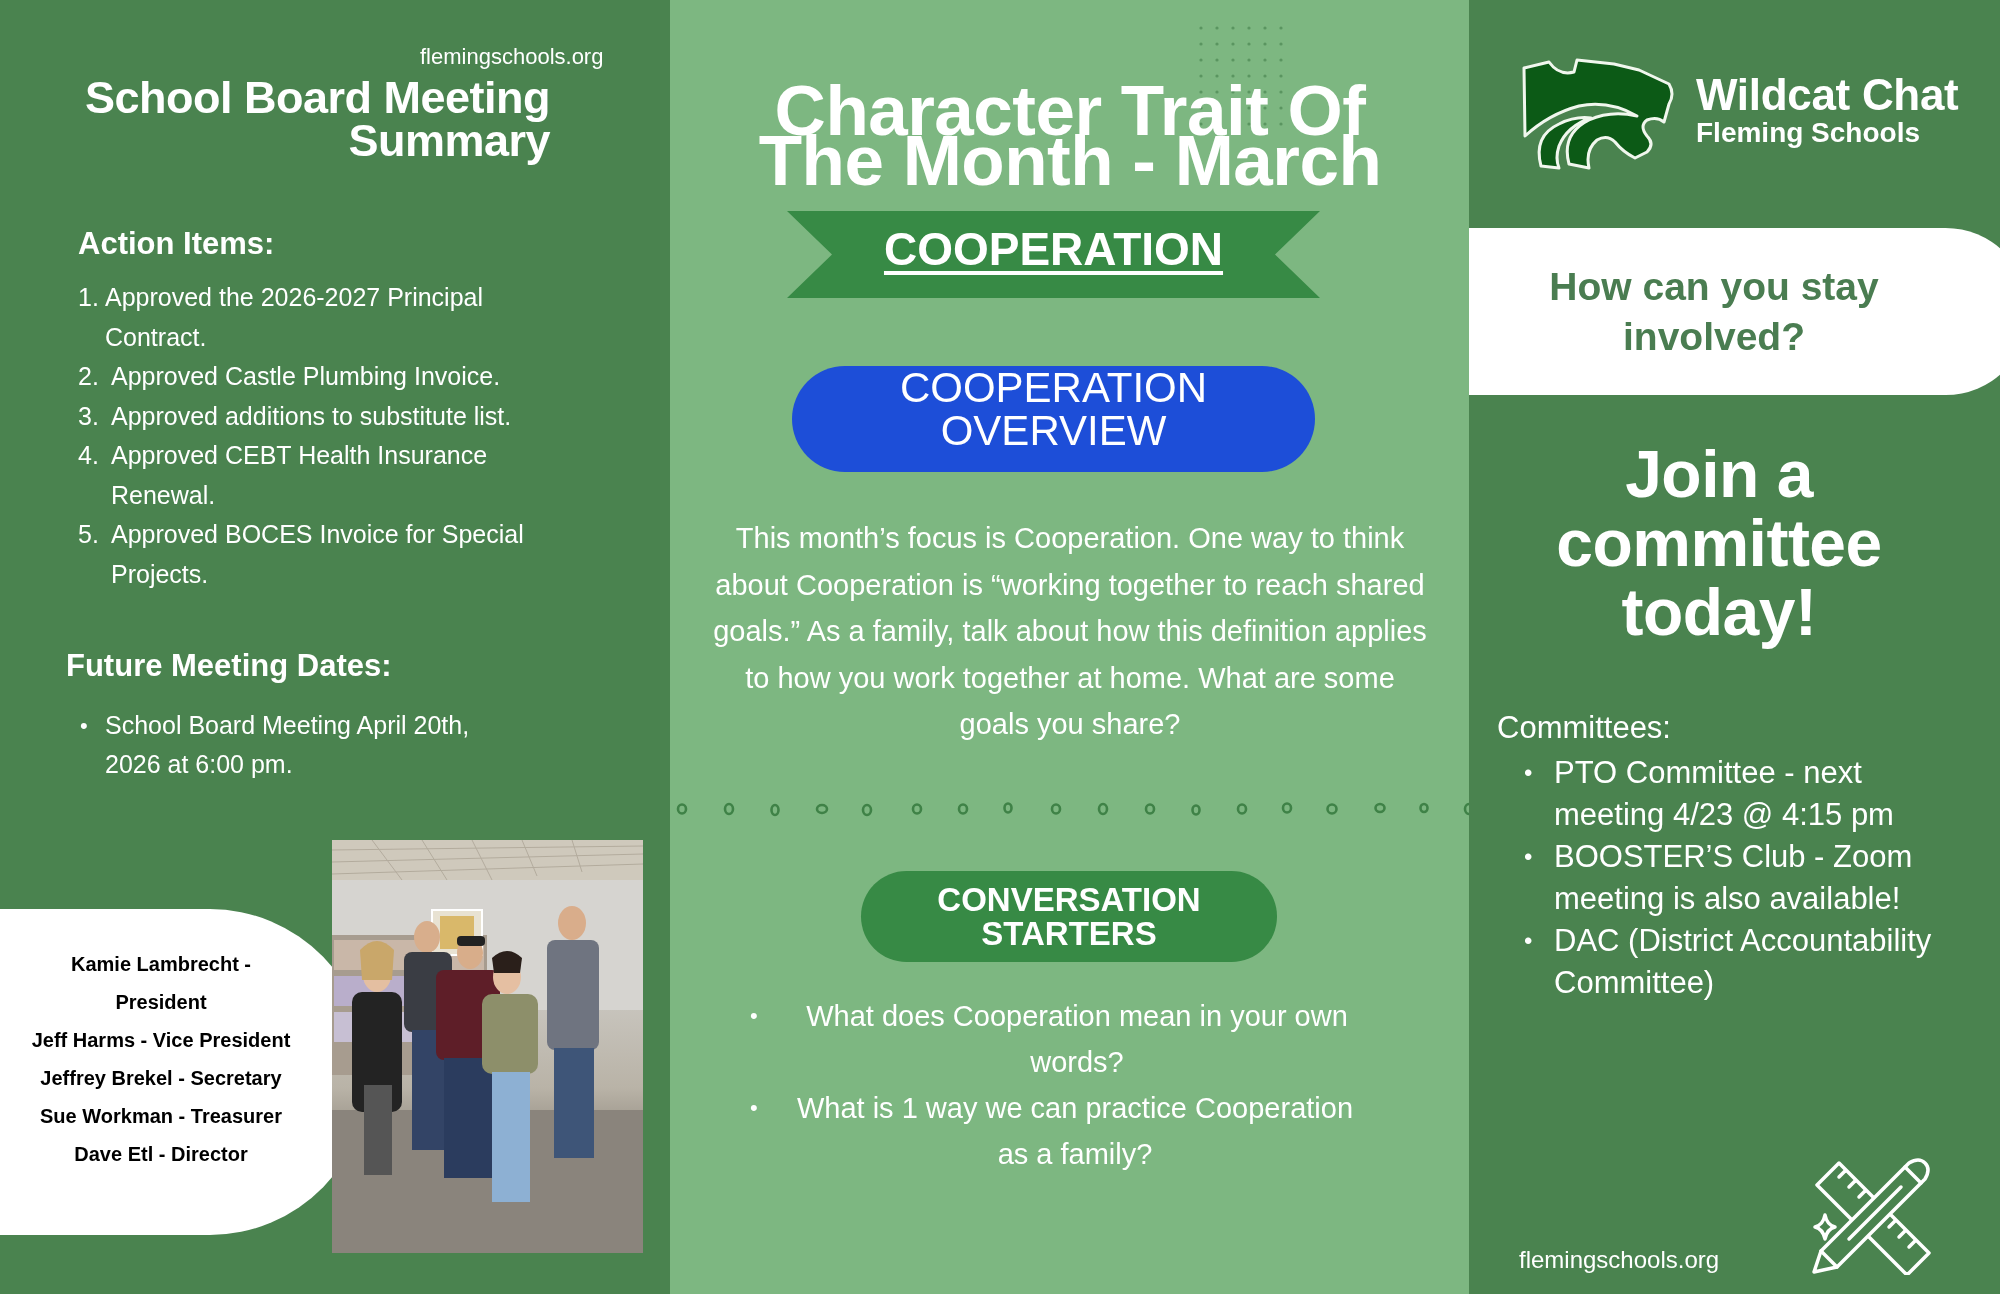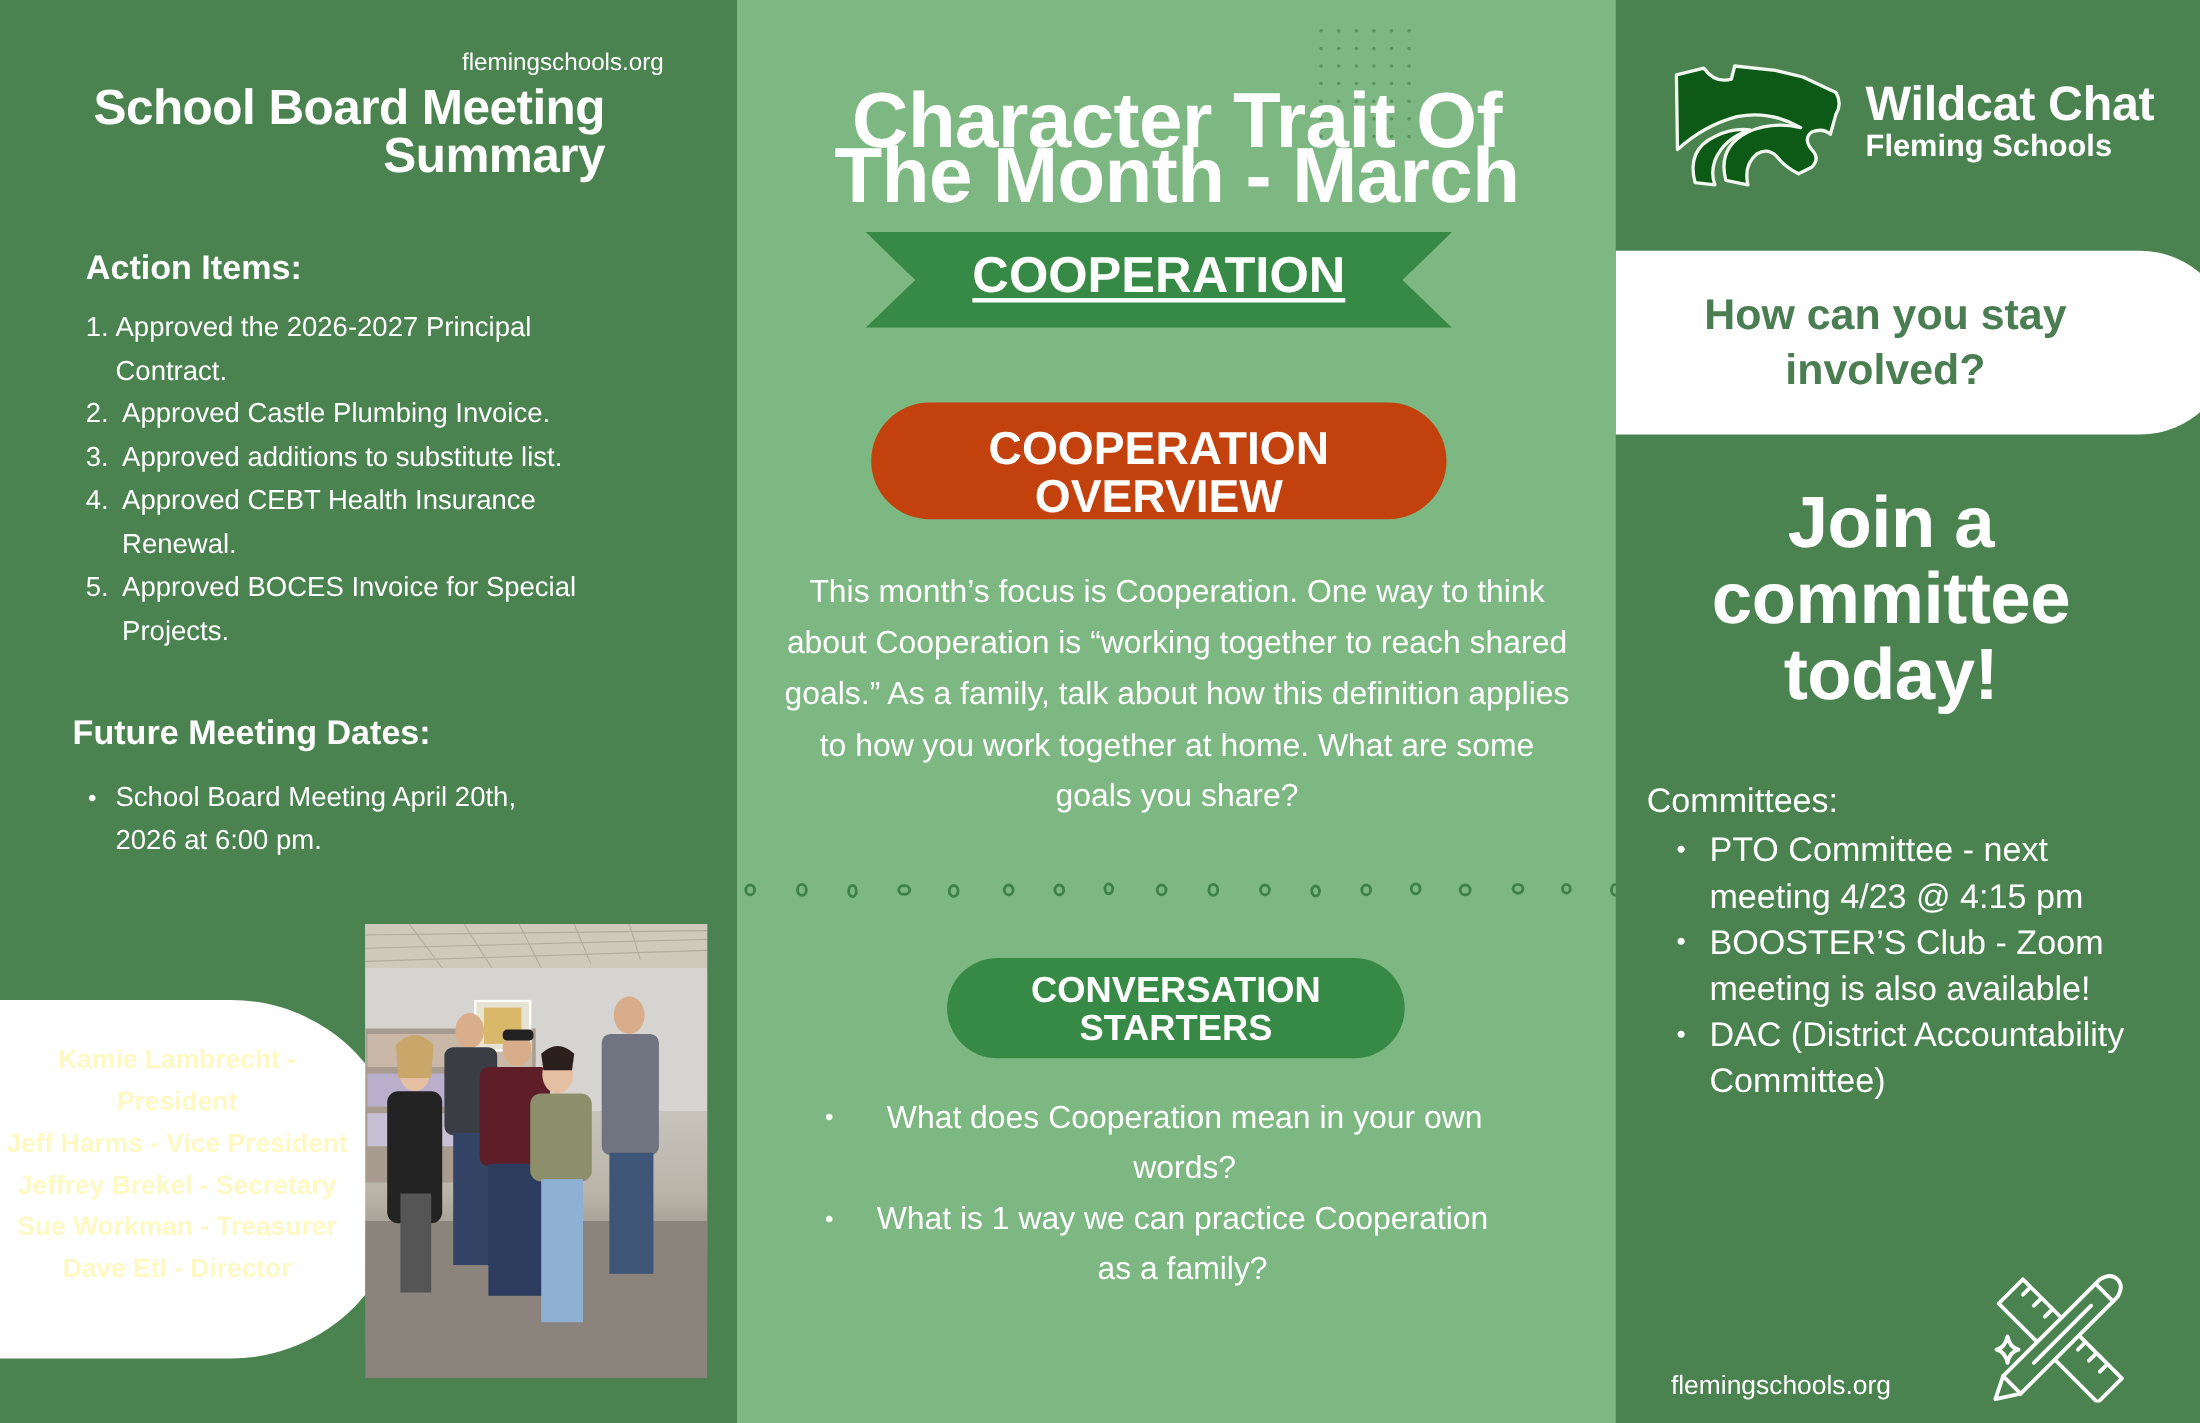--- a/index.html
+++ b/index.html
@@ -20,29 +20,29 @@
   #action-list { left: 78px; top: 278px; width: 490px; font-size: 25px; line-height: 39.5px; list-style: none; }
   #action-list li { display: flex; }
   #action-list li .num { width: 25px; flex: none; }
   #action-list li .txt { padding-left: 2px; }
   #future-heading { left: 66px; top: 648px; font-size: 31px; font-weight: bold; }
   #future-list { left: 80px; top: 706px; width: 440px; font-size: 25px; line-height: 39px; list-style: none; }
   #future-list li { display: flex; }
   #future-list .bullet { width: 25px; flex: none; font-size: 22px; }
 
   #names-shape { left: -40px; top: 909px; width: 410px; height: 326px; background: #fff; border-radius: 0 160px 160px 0 / 0 163px 163px 0; }
-  #names { left: 0; top: 945px; width: 322px; color: #fef9c3; font-size: 24px; font-weight: bold; line-height: 38px; text-align: center; }
+  #names { left: 0; top: 945px; width: 322px; color: #000000; font-size: 20px; font-weight: bold; line-height: 38px; text-align: center; }
   #photo { left: 332px; top: 840px; width: 311px; height: 413px; overflow: hidden; background: linear-gradient(#d8d4ca 0%, #cfcbc2 10%, #d9d7d4 11%, #cfcdc8 30%, #b9b3a7 60%, #8e877d 75%, #77716a 100%); }
 
   
   #dotgrid { left: 527px; top: 24px; width: 100px; height: 110px; }
   #mid-title { left: 60px; width: 680px; top: 86px; font-size: 71px; font-weight: bold; line-height: 50px; text-align: center; letter-spacing: -0.5px; }
   #ribbon { left: 117px; top: 211px; width: 533px; height: 87px; }
   #ribbon-text { left: 117px; top: 222px; width: 533px; text-align: center; font-size: 46px; font-weight: bold; text-decoration: underline; text-decoration-thickness: 4px; text-underline-offset: 6px; }
-  #overview-pill { left: 122px; top: 366px; width: 523px; height: 106px; background: #c2410c; border-radius: 53px; display: flex; align-items: flex-end; justify-content: center; text-align: center; font-size: 42px; font-weight: bold; line-height: 43px; }
+  #overview-pill { left: 122px; top: 366px; width: 523px; height: 106px; background: #1d4ed8; border-radius: 53px; display: flex; align-items: flex-start; justify-content: center; text-align: center; font-size: 42px; font-weight: normal; line-height: 43px; }
   #overview-text { left: 40px; width: 720px; top: 515px; font-size: 29px; line-height: 46.5px; text-align: center; }
   #dots-row { left: 0; top: 800px; width: 799px; height: 18px; }
   #starters-pill { left: 191px; top: 871px; width: 416px; height: 91px; background: #378a45; border-radius: 46px; display: flex; align-items: center; justify-content: center; text-align: center; font-size: 33px; font-weight: bold; line-height: 34px; }
   #starters-list { left: 80px; top: 993px; width: 640px; font-size: 29px; line-height: 46px; list-style: none; text-align: center; }
   #starters-list li { position: relative; }
   #starters-list .bullet { position: absolute; left: 0; top: 0; font-size: 22px; }
 
   
   #logo { left: 50px; top: 54px; width: 160px; height: 118px; }
   #brand-title { left: 227px; top: 70px; font-size: 44px; font-weight: bold; letter-spacing: -0.3px; }

